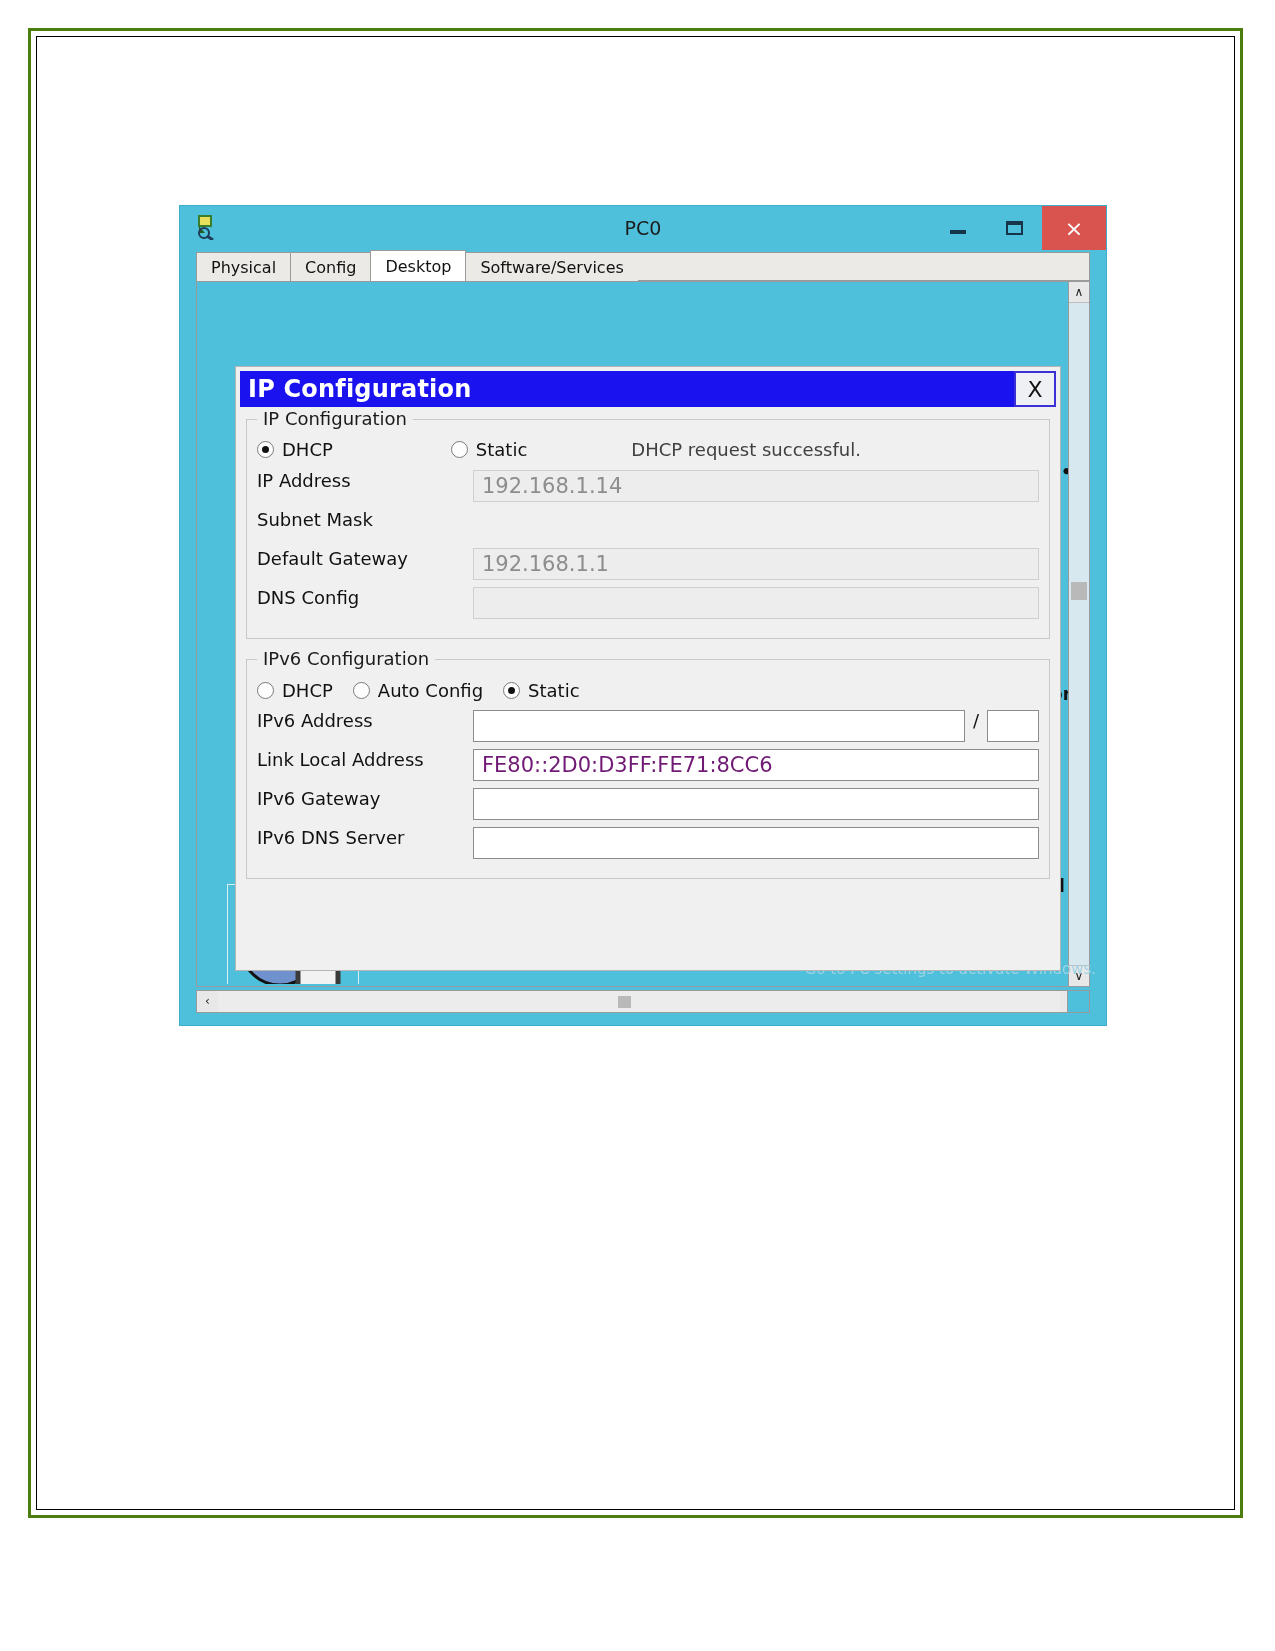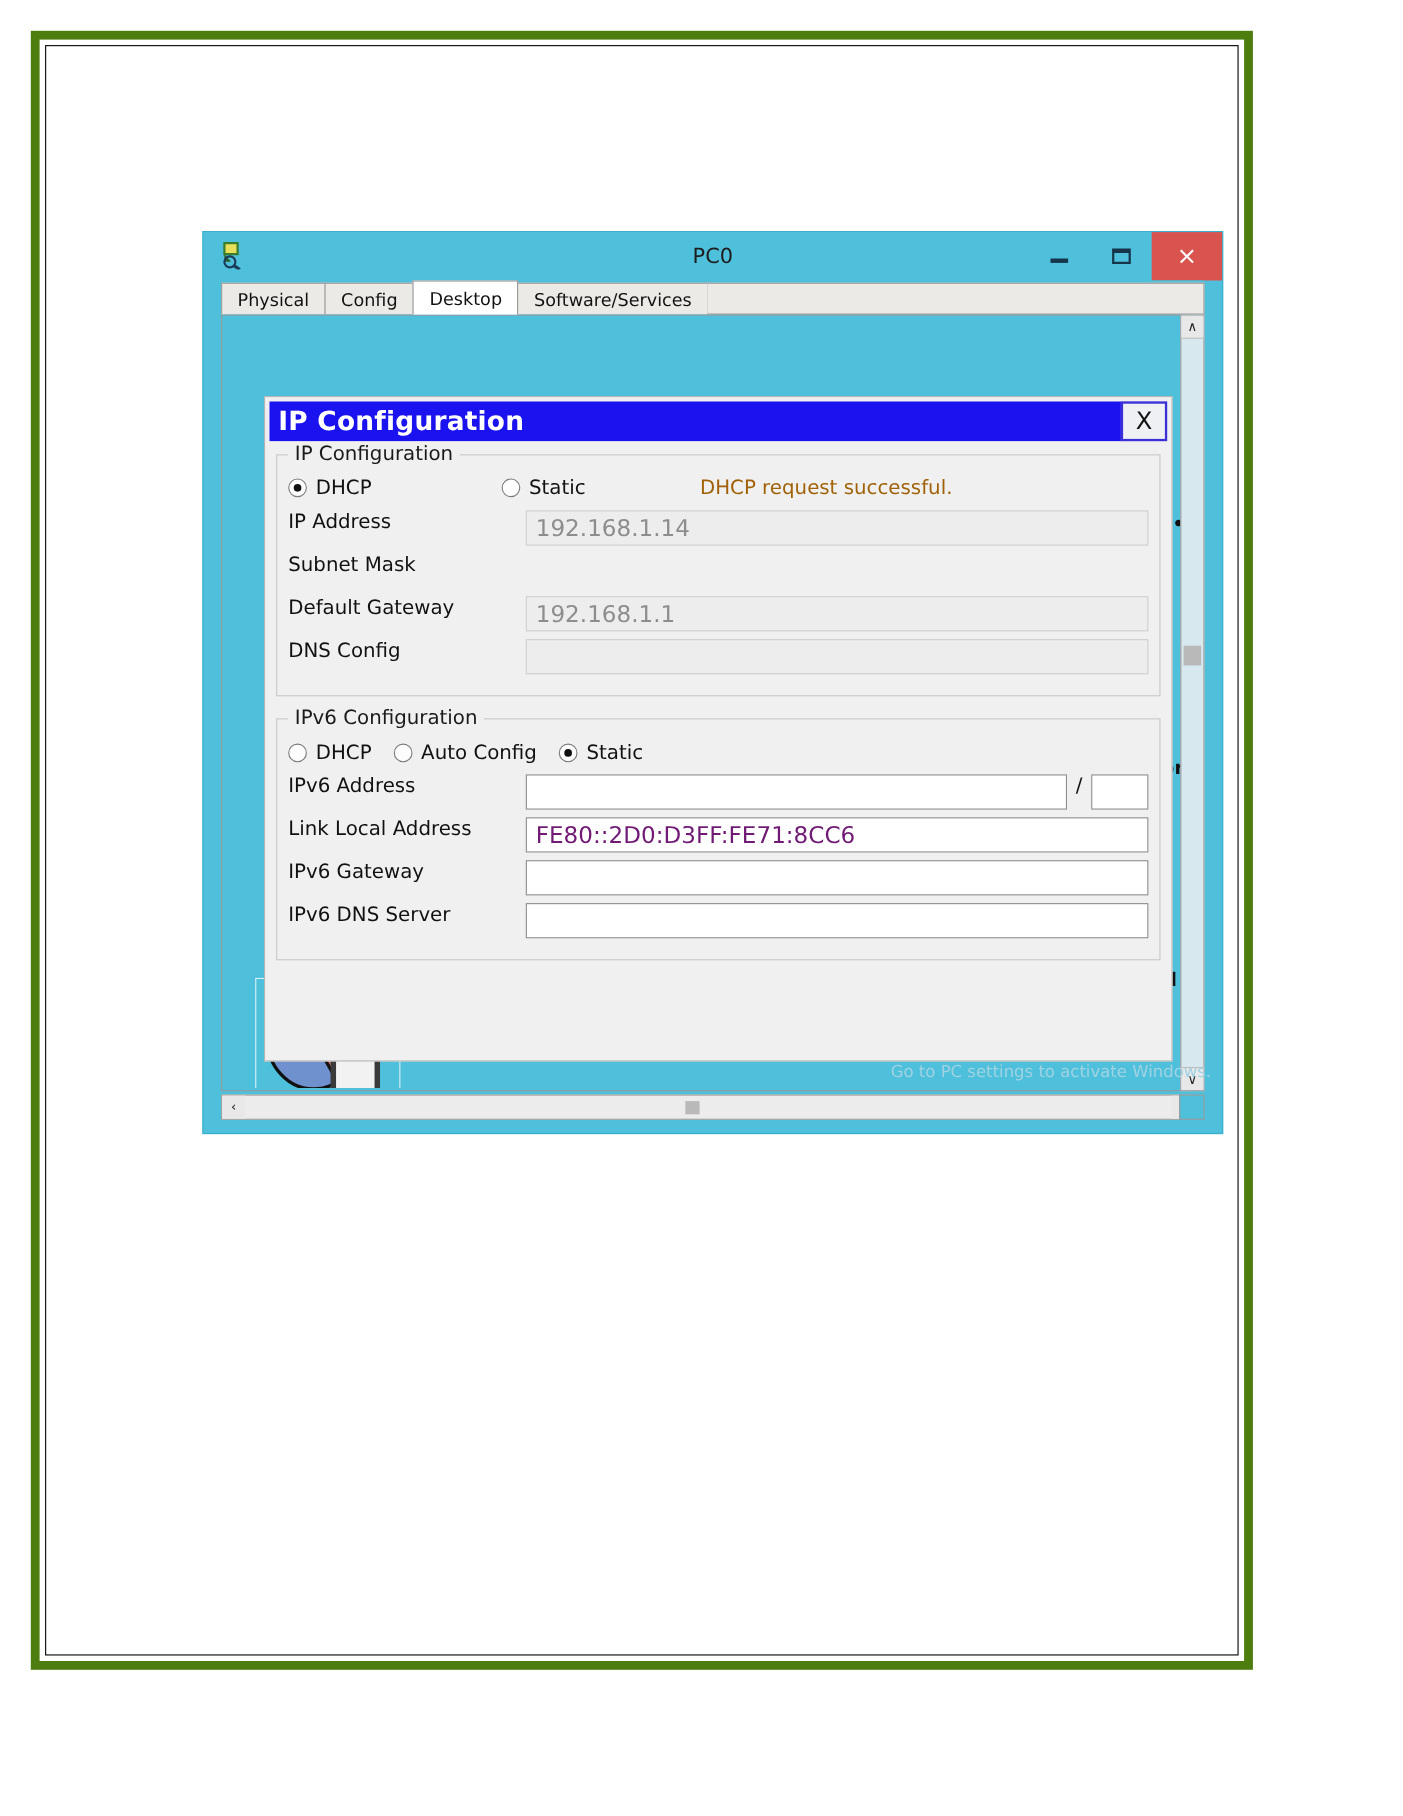--- a/index.html
+++ b/index.html
@@ -13,23 +13,23 @@
     position: relative;
     font-family: "DejaVu Sans", "Liberation Sans", sans-serif;
     overflow: hidden;
   }
 
   
   .page-sheet {
     position: absolute;
     left: 28px;
     top: 28px;
-    width: 1111px;
+    width: 1215px;
     height: 1490px;
-    border: 8px solid #4d7c0f;
+    border: 3px solid #4d7c0f;
     background: #ffffff;
     box-sizing: border-box;
   }
   .page-inner {
     position: absolute;
     left: 5px;
     top: 5px;
     right: 5px;
     bottom: 5px;
     border: 1px solid #000000;
@@ -268,21 +268,21 @@
     height: 23px;
     background: #4fc0db;
     border: 1px solid #9a9a9a;
     box-sizing: border-box;
   }
 
   
   .ipcfg {
     position: absolute;
     left: 38px;
-    top: 73px;
+    top: 84px;
     width: 826px;
     height: 605px;
     background: #f0f0f0;
     border: 1px solid #b5b5b5;
     box-sizing: border-box;
     z-index: 20;
   }
   .ipcfg-title {
     position: relative;
     height: 36px;
@@ -362,21 +362,21 @@
     background: #111;
   }
   .rlabel {
     font-size: 18px;
     color: #111;
     margin-left: 8px;
     white-space: nowrap;
   }
   .status-msg {
     font-size: 18px;
-    color: #a16207;
+    color: #404040;
     margin-left: 96px;
     white-space: nowrap;
   }
 
   .field-row {
     display: flex;
     align-items: flex-start;
     height: 39px;
   }
   .field-label {

